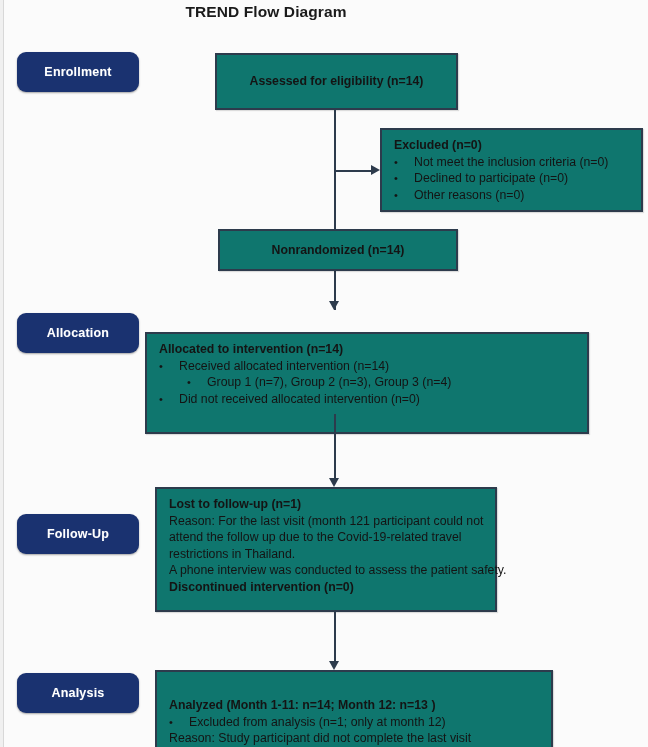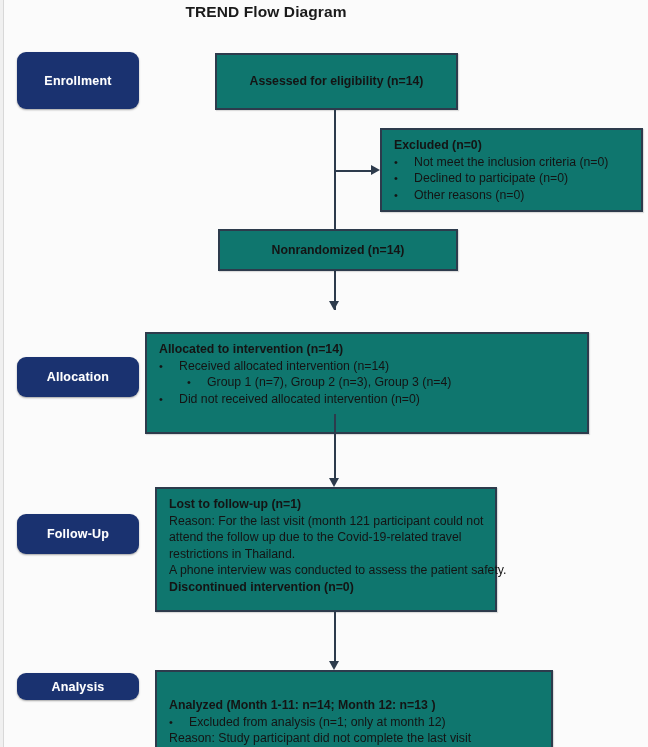--- a/index.html
+++ b/index.html
@@ -136,33 +136,33 @@
 </head>
 <body>
 
 <div id="page">
 
   <div class="page-edge-2"></div>
   <div class="page-edge"></div>
 
   <div class="title">TREND Flow Diagram</div>
 
-  <div class="stage-pill" style="left:17px; top:52px; width:122px; height:57px;">
+  <div class="stage-pill" style="left:17px; top:52px; width:122px; height:40px;">
     <span>Enrollment</span>
   </div>
 
-  <div class="stage-pill" style="left:17px; top:313px; width:122px; height:40px;margin-top:44px;">
+  <div class="stage-pill" style="left:17px; top:313px; width:122px; height:40px;">
     <span>Allocation</span>
   </div>
 
   <div class="stage-pill" style="left:17px; top:490px; width:122px; height:40px;margin-top:24px;">
     <span>Follow-Up</span>
   </div>
 
-  <div class="stage-pill" style="left:17px; top:673px; width:122px; height:27px;text-align:center;">
+  <div class="stage-pill" style="left:17px; top:673px; width:122px; height:40px;text-align:center;">
     <span>Analysis</span>
   </div>
 
   <div class="fbox fbox-center" style="left:215px; top:53px; width:243px; height:57px;">
     <div class="btext bold">Assessed for eligibility (n=14)</div>
   </div>
 
   <div class="vline" style="left:334px; top:110px; height:200px;"></div>
 
   <div class="hline" style="left:336px; top:170px; width:36px;"></div>

